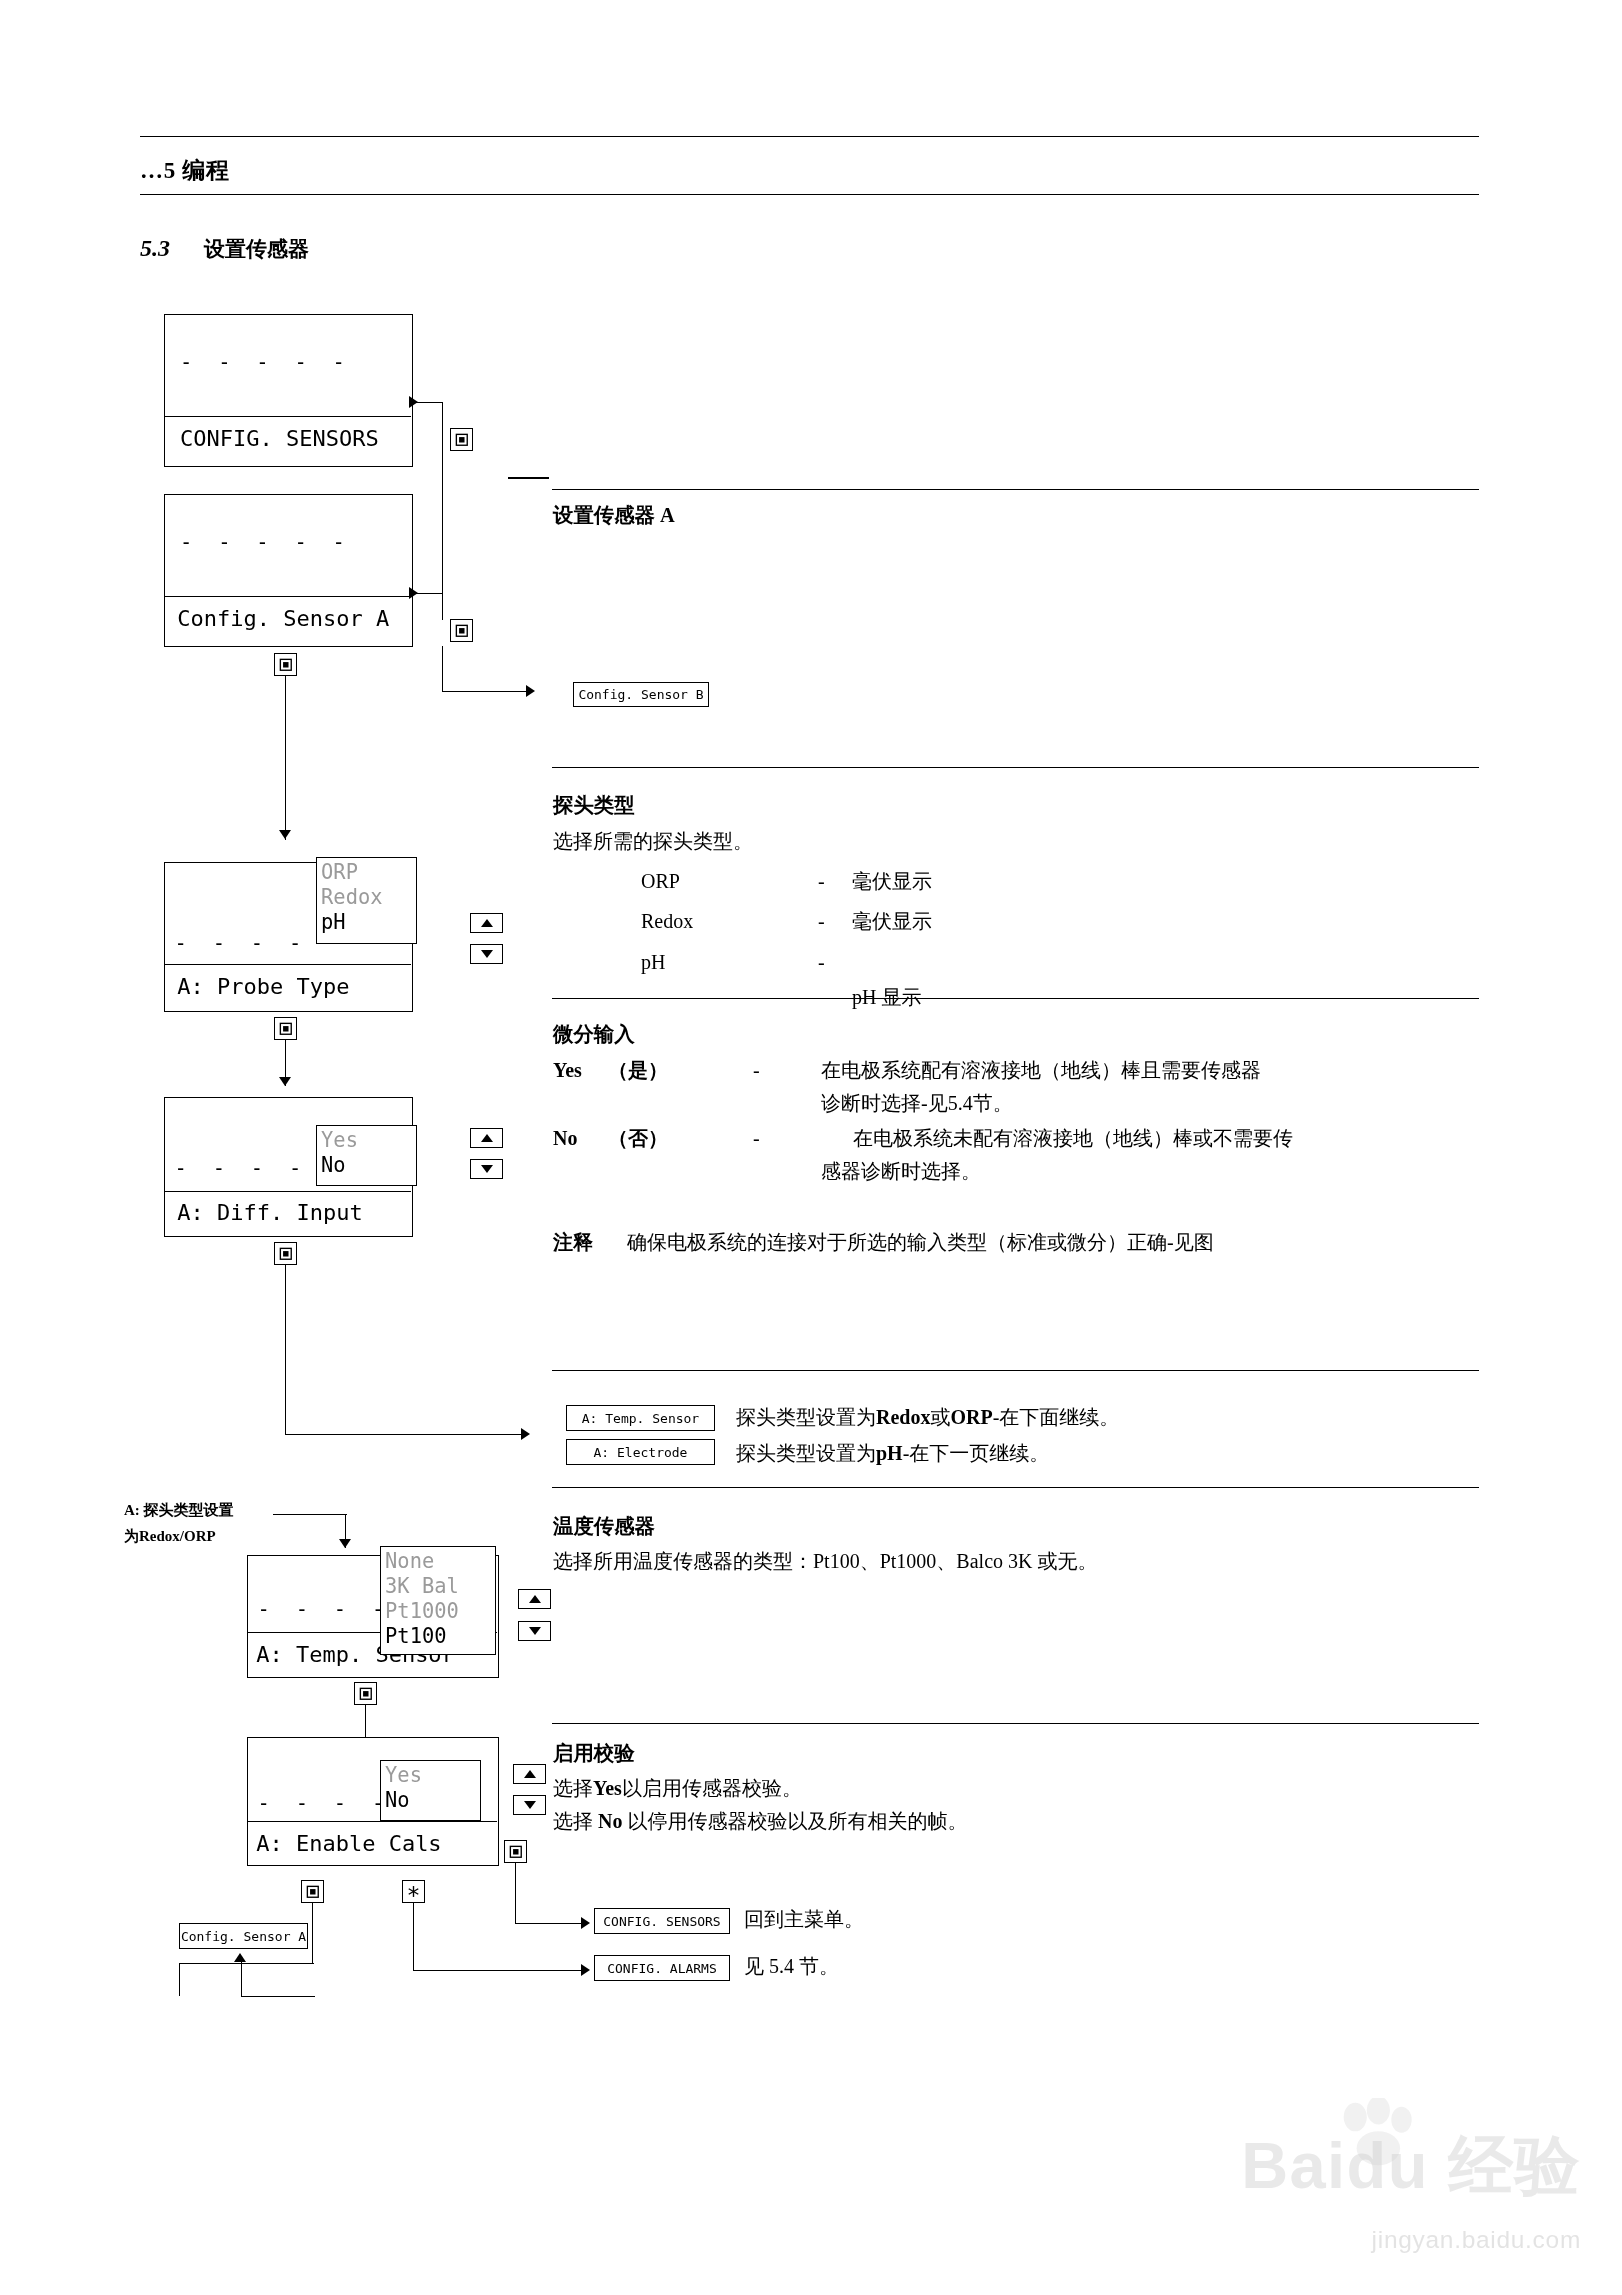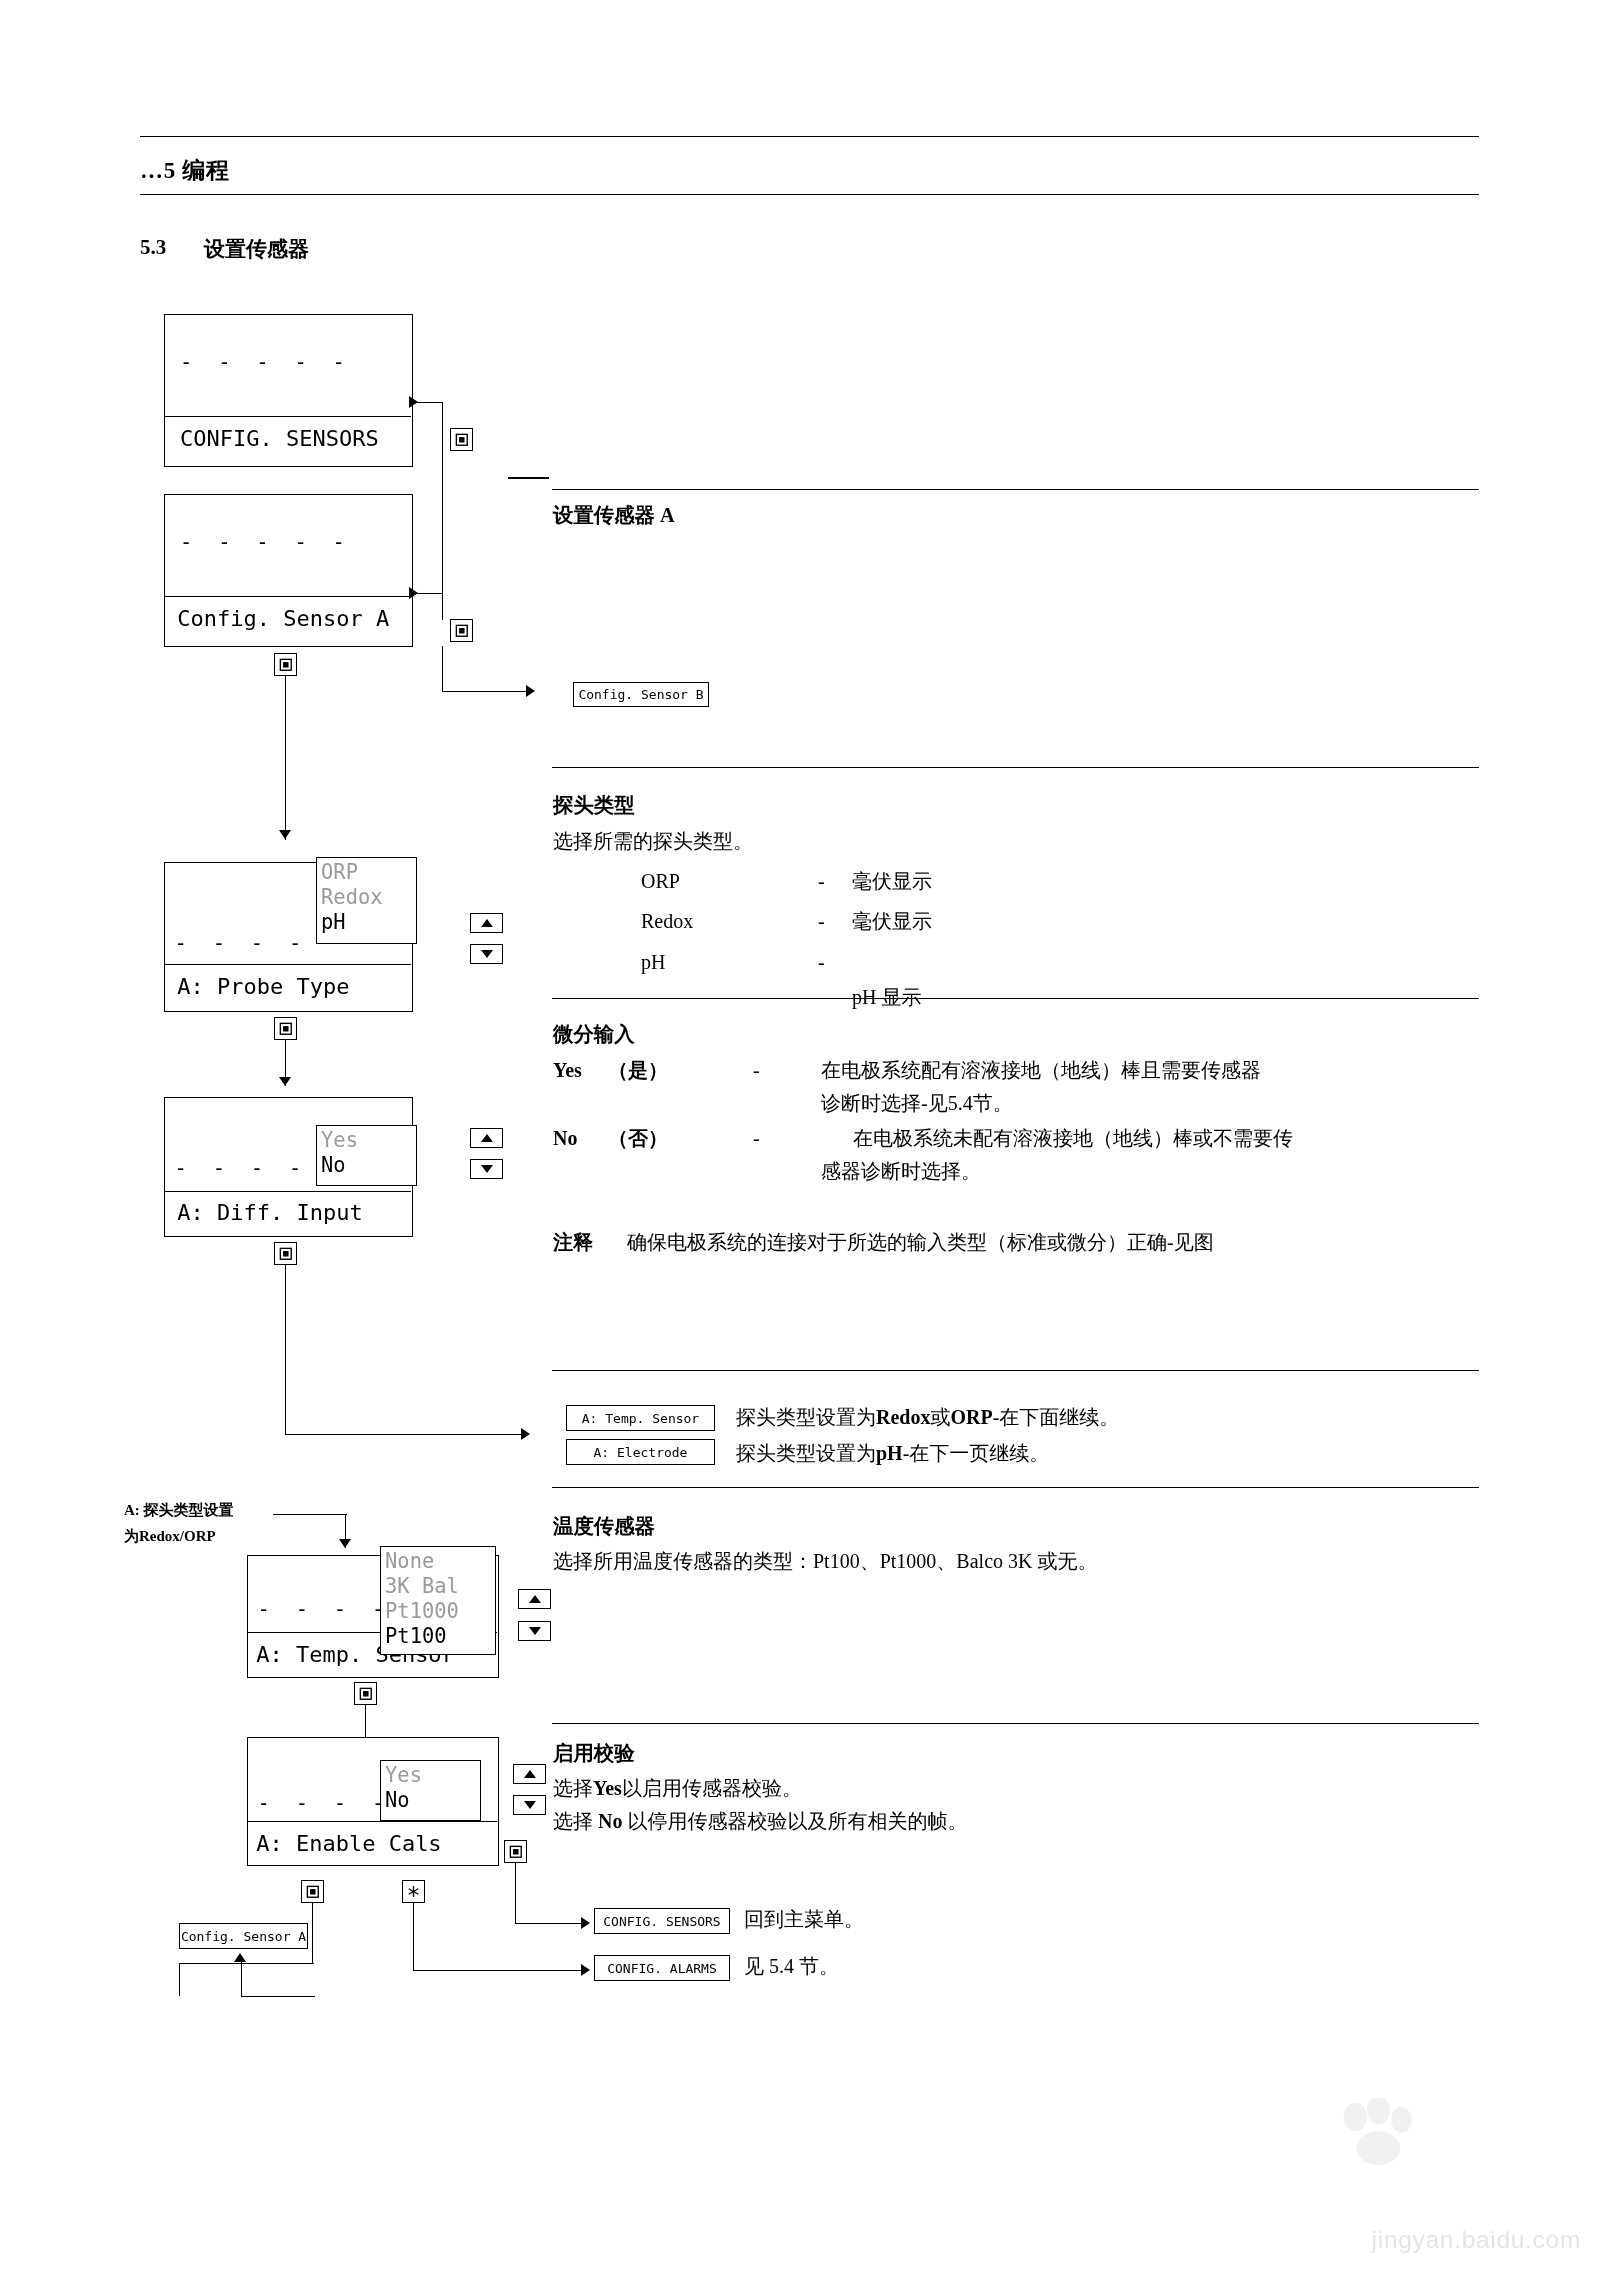--- a/index.html
+++ b/index.html
@@ -1,21 +1,21 @@
 <!DOCTYPE html>
 <html style="font-size:11px"><head>
 <meta charset="utf-8">
 <style>
   html,body{margin:0;padding:0;background:#fff;}
   body{width:1622px;height:2295px;font-family:"Liberation Serif",serif;color:#000;position:relative;overflow:hidden;}
   .page{position:absolute;left:0;top:0;width:1622px;height:2295px;}
   
   .hdr-rule{position:absolute;left:140px;width:1339px;height:1.4px;background:#000;}
   .hdr-title{position:absolute;left:140px;top:155px;font-size:23px;font-weight:bold;font-family:"Liberation Serif",serif;letter-spacing:0.7px;}
-  .sect-num{position:absolute;left:140px;top:235px;font-size:21px;font-weight:bold;}
+  .sect-num{position:absolute;left:140px;top:235px;font-size:24px;font-weight:bold;font-style:italic;}
   .sect-title{position:absolute;left:204px;top:235px;font-size:21px;font-weight:bold;}
 
   
   .lcd{position:absolute;border:1.4px solid #000;background:#fff;box-sizing:border-box;}
   .lcd .dash{position:absolute;font-family:"DejaVu Sans Mono",monospace;font-size:20.4px;letter-spacing:6.8px;color:#000;}
   .lcd .lbl{position:absolute;font-family:"DejaVu Sans Mono",monospace;font-size:22px;color:#000;white-space:nowrap;}
   .lcd .sep{position:absolute;height:1.4px;background:#000;}
 
   
   .optbox{position:absolute;border:1.4px solid #000;background:#fff;box-sizing:border-box;font-family:"DejaVu Sans Mono",monospace;font-size:20.4px;line-height:25px;}
@@ -320,17 +320,18 @@
   <div class="tag" style="left:594px;top:1908px;width:136px;height:26px;">CONFIG. SENSORS</div>
   <div class="rtext" style="left:744px;top:1904px;">回到主菜单。</div>
 
   <svg class="wm-paw" viewBox="0 0 120 100">
     <ellipse cx="28" cy="28" rx="17" ry="21" fill="#d8d8d8"></ellipse>
     <ellipse cx="62" cy="18" rx="17" ry="21" fill="#d8d8d8"></ellipse>
     <ellipse cx="96" cy="32" rx="15" ry="19" fill="#d8d8d8"></ellipse>
     <ellipse cx="62" cy="74" rx="32" ry="25" fill="#d8d8d8"></ellipse>
   </svg>
   <div class="wm">
+    <div class="wm-main">Baidu 经验</div>
     <div class="wm-sub">jingyan.baidu.com</div>
   </div>
 
 </div>
 
 
 </body></html>

